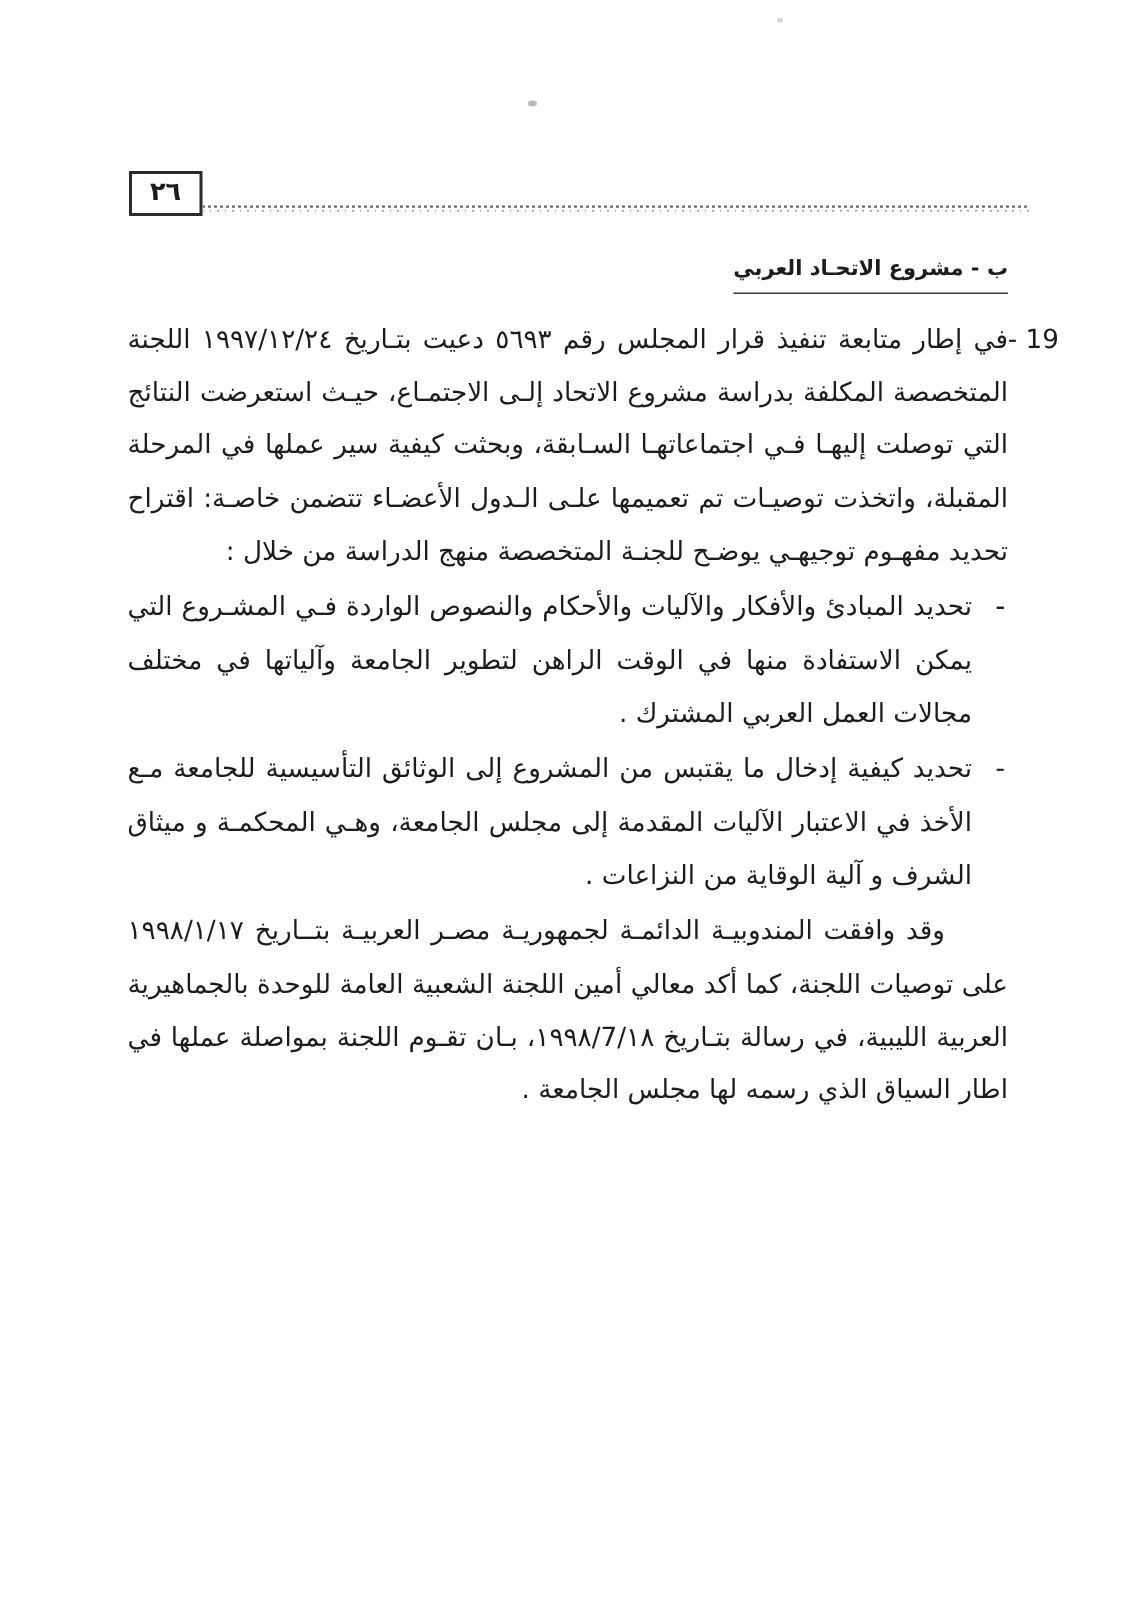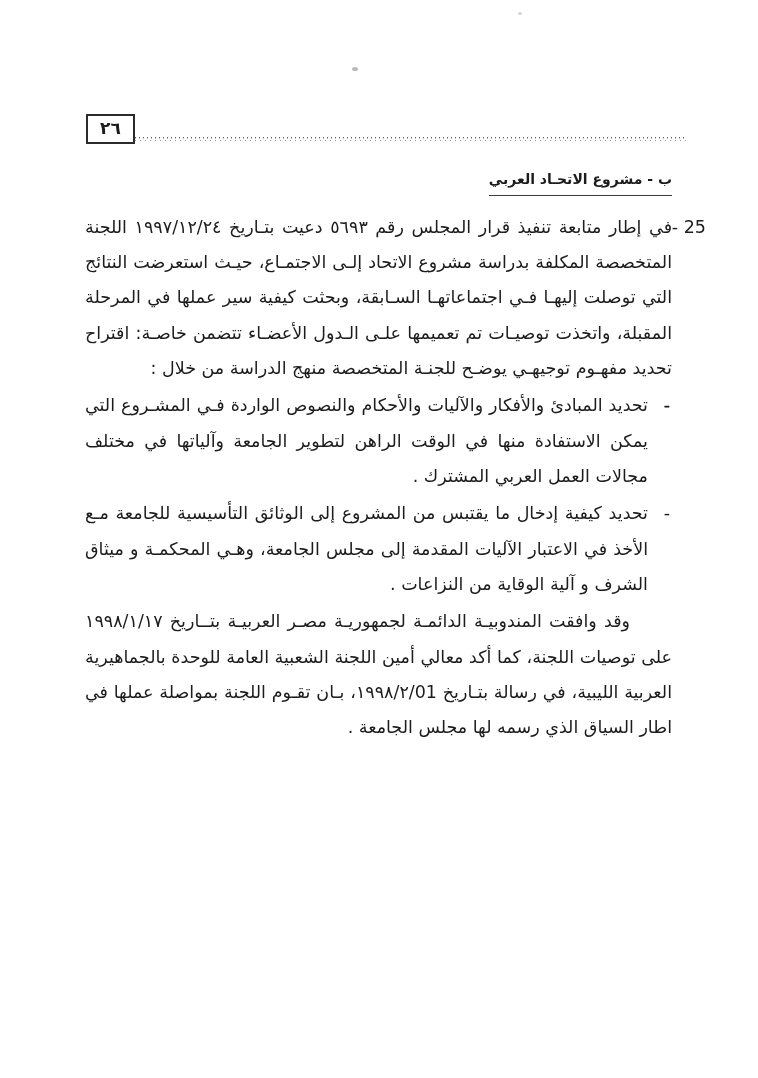--- a/index.html
+++ b/index.html
@@ -135,38 +135,38 @@
       <span>٢٦</span>
     </div>
     <div class="dotted-rule"></div>
   </div>
 
   <div class="content">
 
     <h2 class="heading">ب - مشروع الاتحـاد العربي</h2>
 
     <p class="numbered-para">
-      <span class="item-number">25 -</span>
+      <span class="item-number">19 -</span>
       <span>في إطار متابعة تنفيذ قرار المجلس رقم ٥٦٩٣ دعيت بتـاريخ ١٩٩٧/١٢/٢٤ اللجنة المتخصصة المكلفة بدراسة مشروع الاتحاد إلـى الاجتمـاع، حيـث استعرضت النتائج التي توصلت إليهـا فـي اجتماعاتهـا السـابقة، وبحثت كيفية سير عملها في المرحلة المقبلة، واتخذت توصيـات تم تعميمها علـى الـدول الأعضـاء تتضمن خاصـة: اقتراح تحديد مفهـوم توجيهـي يوضـح للجنـة المتخصصة منهج الدراسة من خلال :</span>
     </p>
 
     <div class="bullet">
       <span class="bullet-marker">-</span>
     </div>
 
     <div class="bullet">
       <span class="bullet-marker">-</span>
       <span>تحديد المبادئ والأفكار والآليات والأحكام والنصوص الواردة فـي المشـروع التي يمكن الاستفادة منها في الوقت الراهن لتطوير الجامعة وآلياتها في مختلف مجالات العمل العربي المشترك .</span>
     </div>
 
     <div class="bullet">
       <span class="bullet-marker">-</span>
       <span>تحديد كيفية إدخال ما يقتبس من المشروع إلى الوثائق التأسيسية للجامعة مـع الأخذ في الاعتبار الآليات المقدمة إلى مجلس الجامعة، وهـي المحكمـة و ميثاق الشرف و آلية الوقاية من النزاعات .</span>
     </div>
 
-    <p class="closing-para">وقد وافقت المندوبيـة الدائمـة لجمهوريـة مصـر العربيـة بتــاريخ ١٩٩٨/١/١٧ على توصيات اللجنة، كما أكد معالي أمين اللجنة الشعبية العامة للوحدة بالجماهيرية العربية الليبية، في رسالة بتـاريخ ١٩٩٨/٢/01، بـان تقـوم اللجنة بمواصلة عملها في اطار السياق الذي رسمه لها مجلس الجامعة .</p>
+    <p class="closing-para">وقد وافقت المندوبيـة الدائمـة لجمهوريـة مصـر العربيـة بتــاريخ ١٩٩٨/١/١٧ على توصيات اللجنة، كما أكد معالي أمين اللجنة الشعبية العامة للوحدة بالجماهيرية العربية الليبية، في رسالة بتـاريخ ١٩٩٨/7/١٨، بـان تقـوم اللجنة بمواصلة عملها في اطار السياق الذي رسمه لها مجلس الجامعة .</p>
 
   </div>
 
   <div class="footer-text">تقرير الأمين العام</div>
   <div class="footer-rule"></div>
 
 </div>
 
 </body></html>

